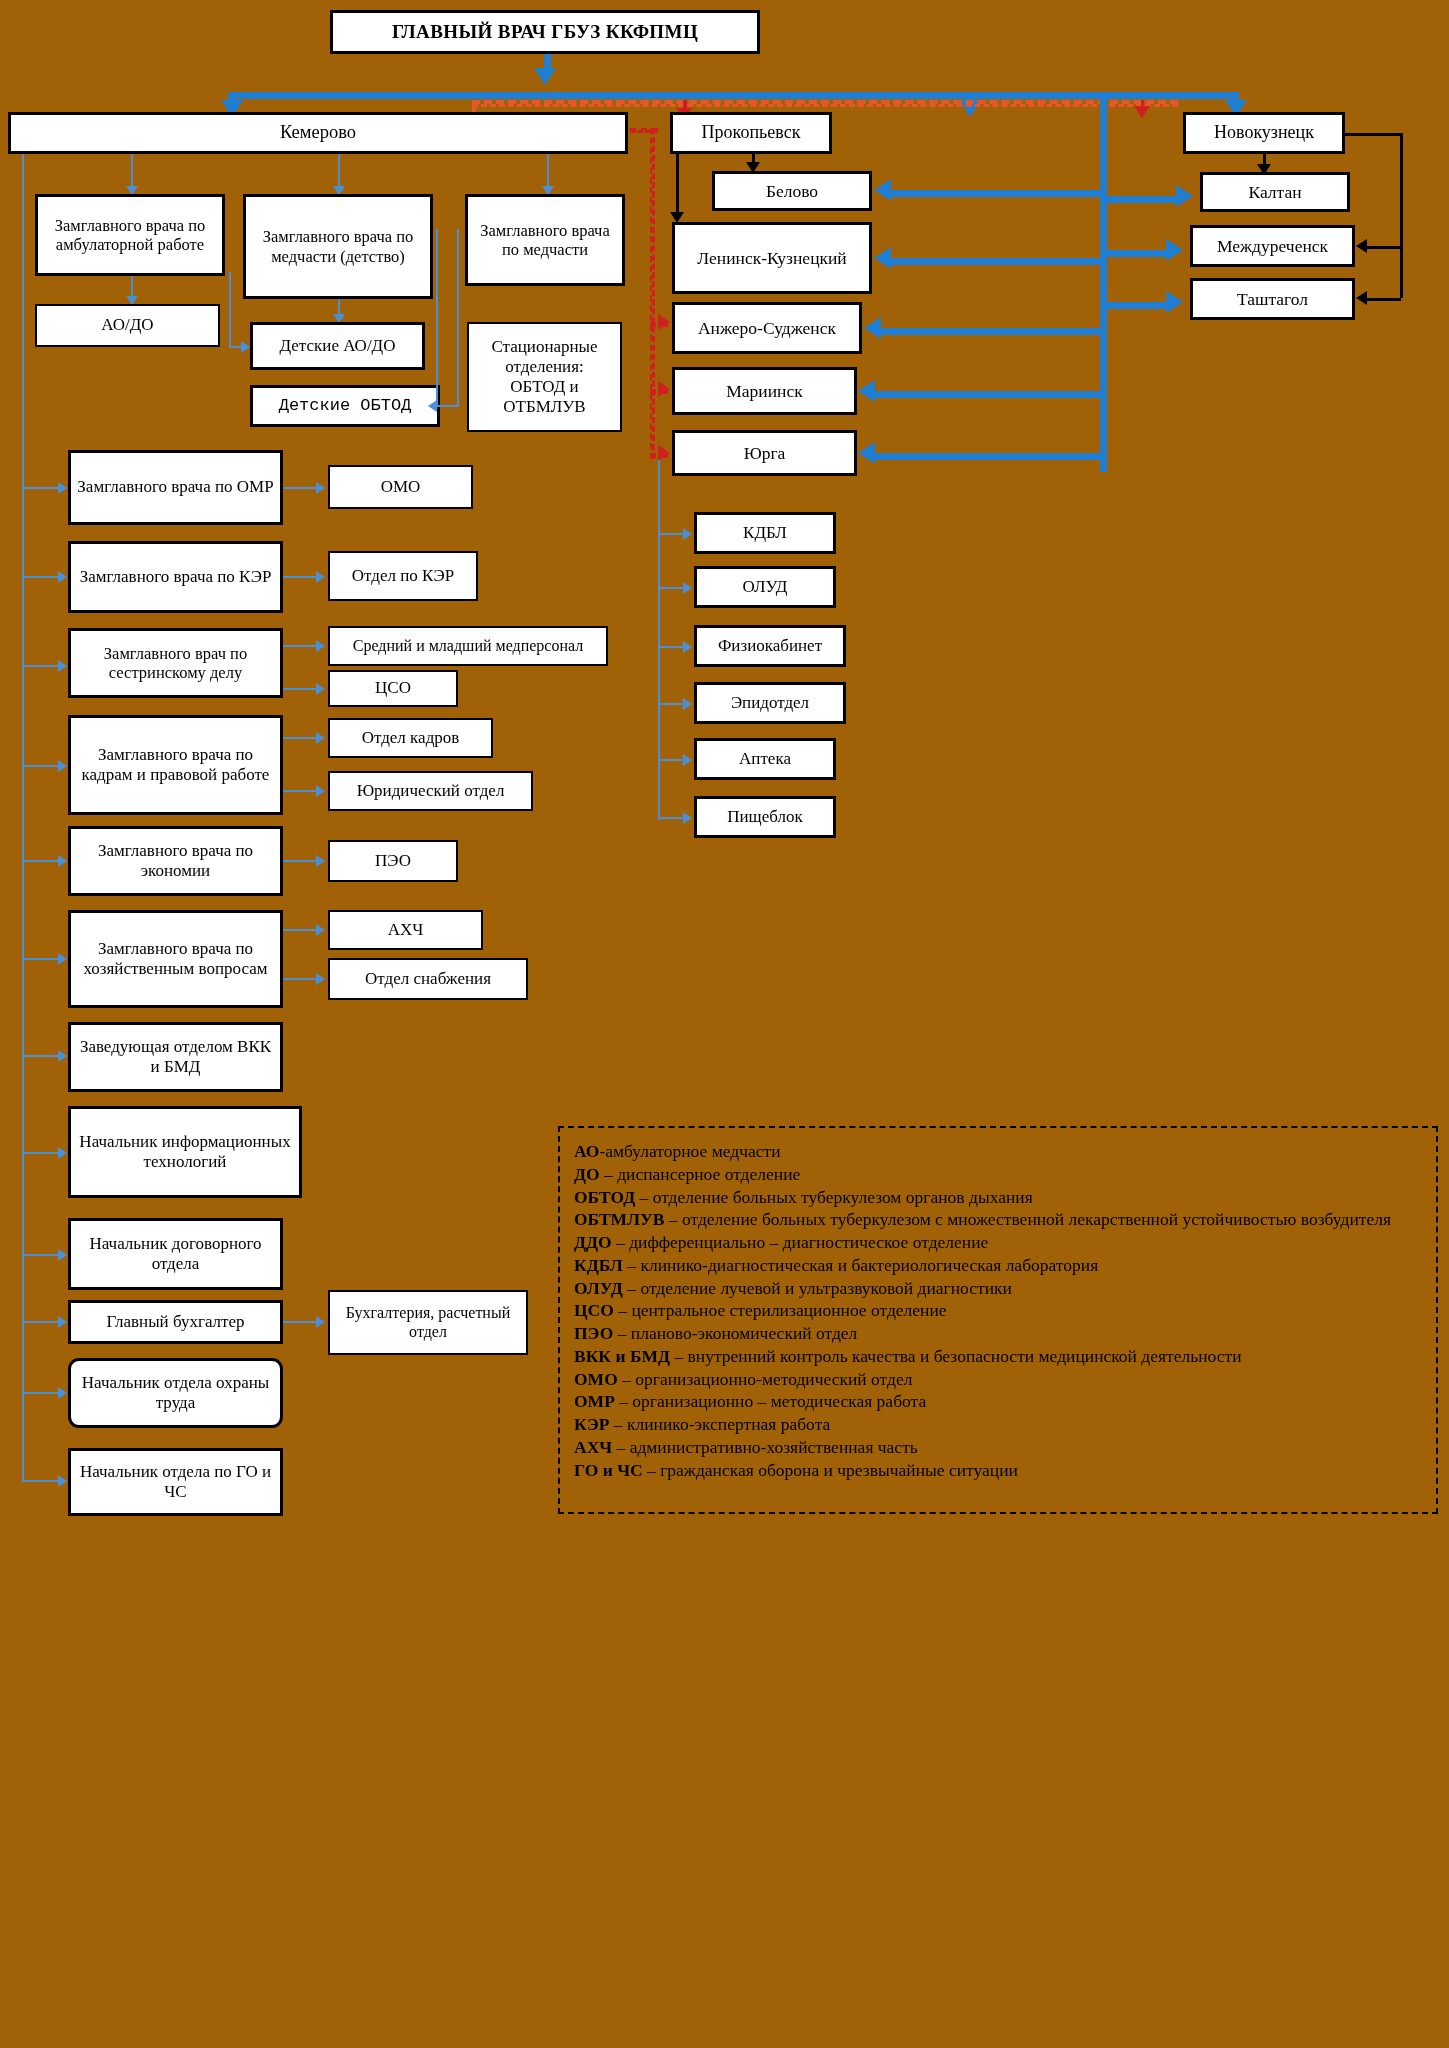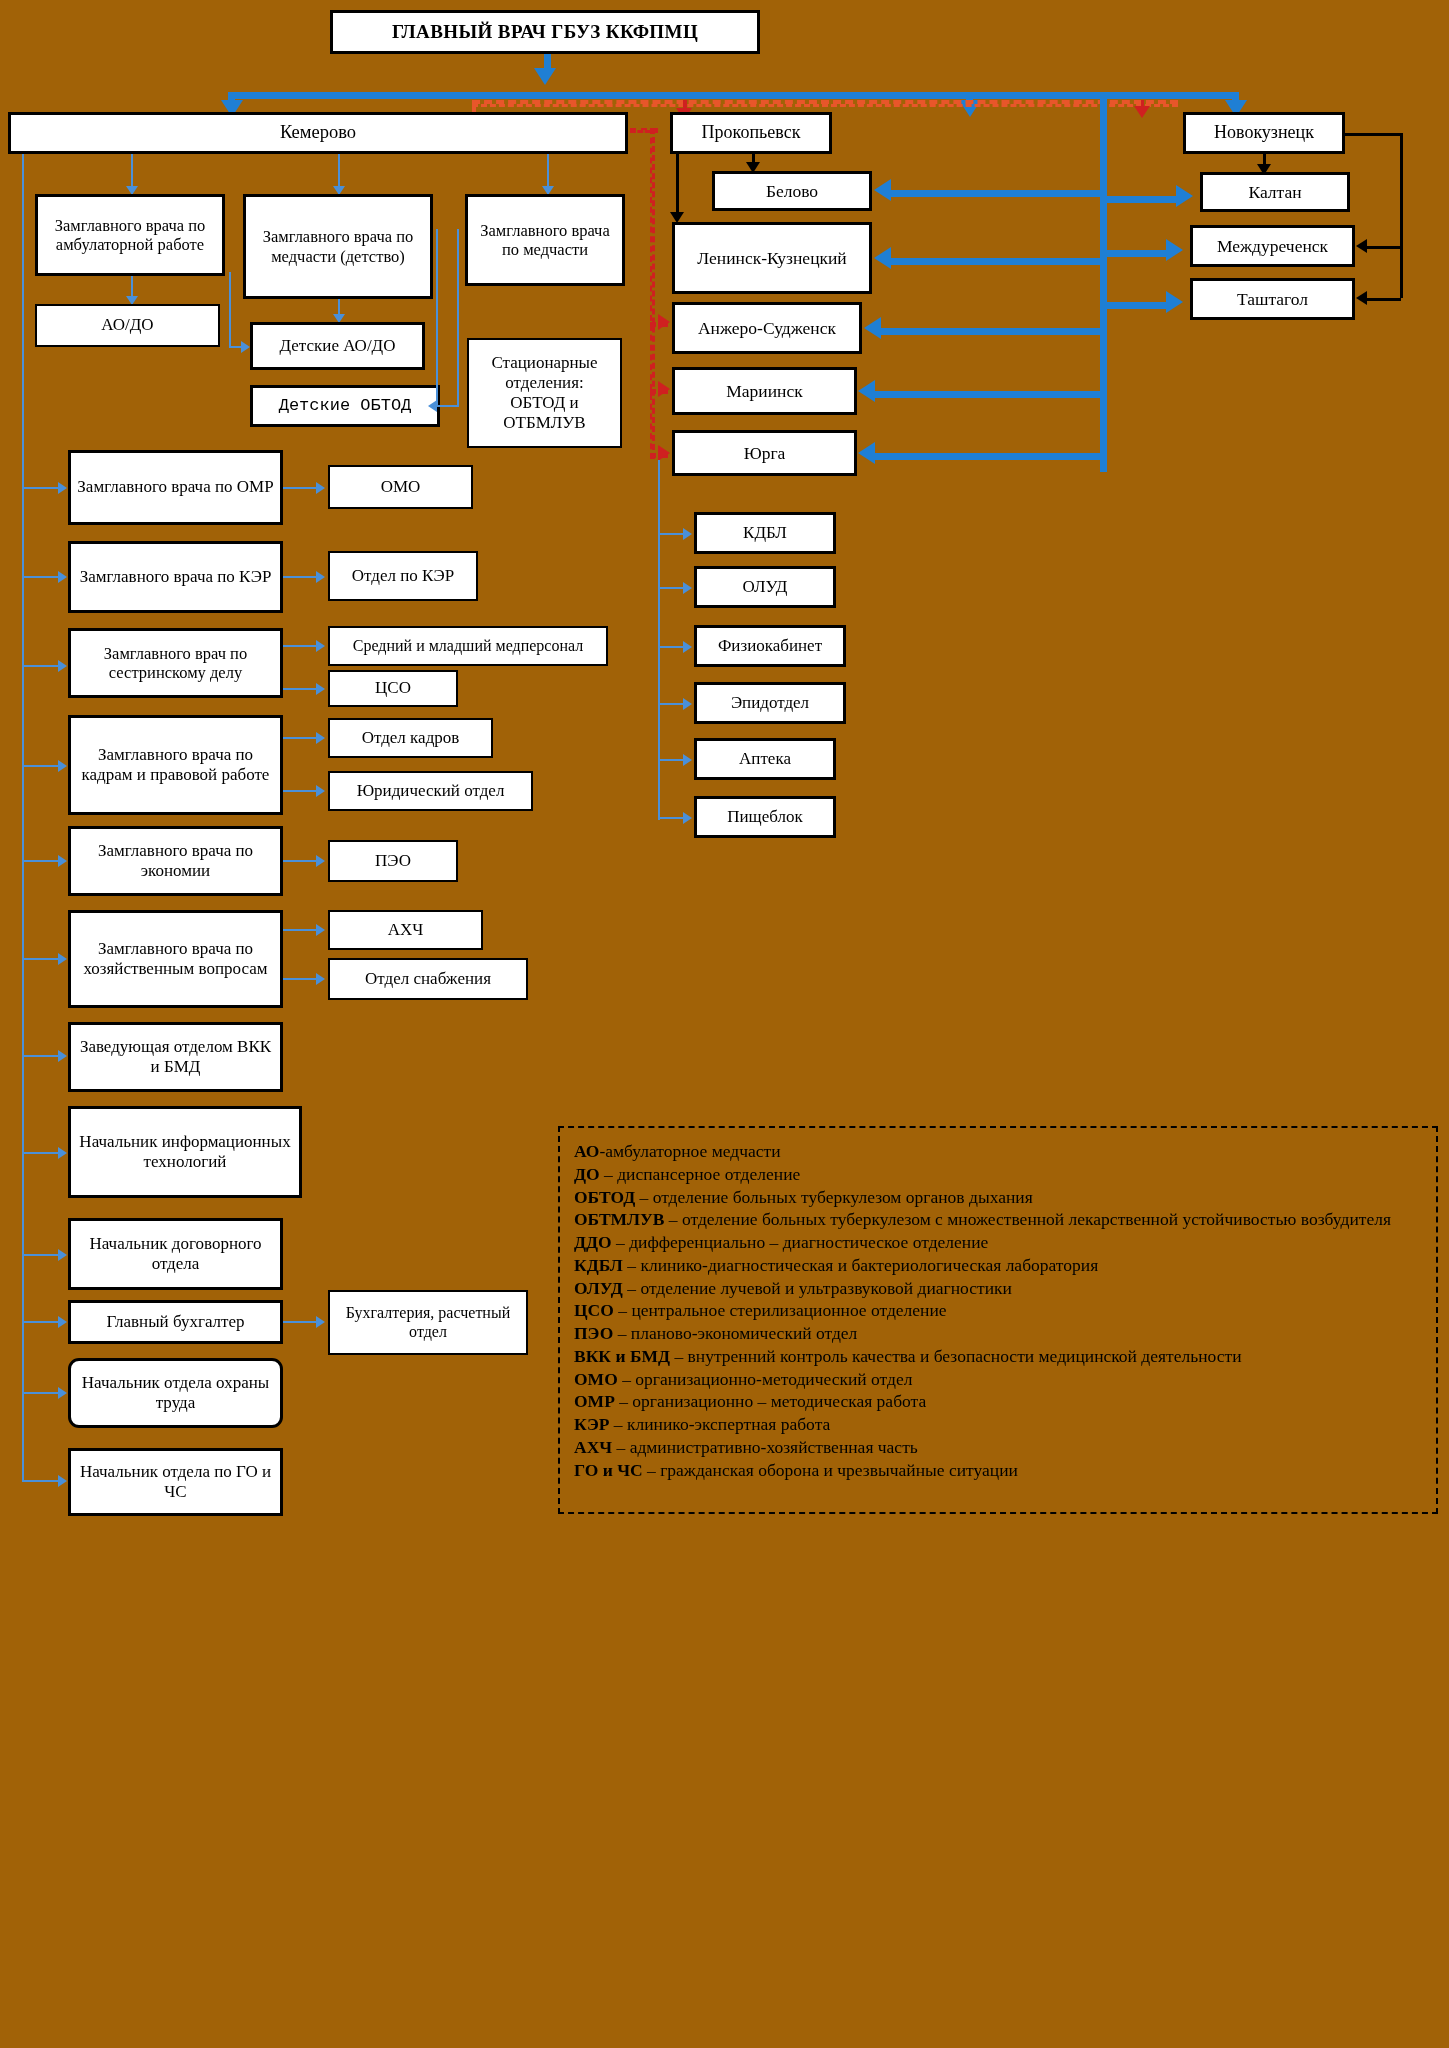--- a/index.html
+++ b/index.html
@@ -101,21 +101,21 @@
   </div>
 
   <div class="ln v blue" style="left:338px;top:299px;height:22px;"></div>
   <div class="arw dn" style="left:333px;top:314px;"></div>
   <div class="bx bold" style="left:250px;top:322px;width:175px;height:48px;font-size:17px;">
     <span>Детские АО/ДО</span>
   </div>
   <div class="bx bold" style="left:250px;top:385px;width:190px;height:42px;font-size:17px;font-family:Liberation Mono, monospace;">
     <span>Детские ОБТОД</span>
   </div>
-  <div class="bx thin" style="left:467px;top:322px;width:155px;height:110px;font-size:17px;padding:0 12px;margin-top:16px;">
+  <div class="bx thin" style="left:467px;top:322px;width:155px;height:110px;font-size:17px;padding:0 12px;">
     <span>Стационарные отделения: ОБТОД и ОТБМЛУВ</span>
   </div>
 
   <div class="ln v blue" style="left:229px;top:272px;height:74px;"></div>
   <div class="ln h blue" style="left:229px;top:346px;width:15px;"></div>
   <div class="arw rt" style="left:241px;top:341px;"></div>
 
   <div class="ln v blue" style="left:436px;top:229px;height:176px;"></div>
   <div class="ln h blue" style="left:436px;top:405px;width:6px;"></div>
   <div class="arw lf" style="left:428px;top:400px;"></div>

